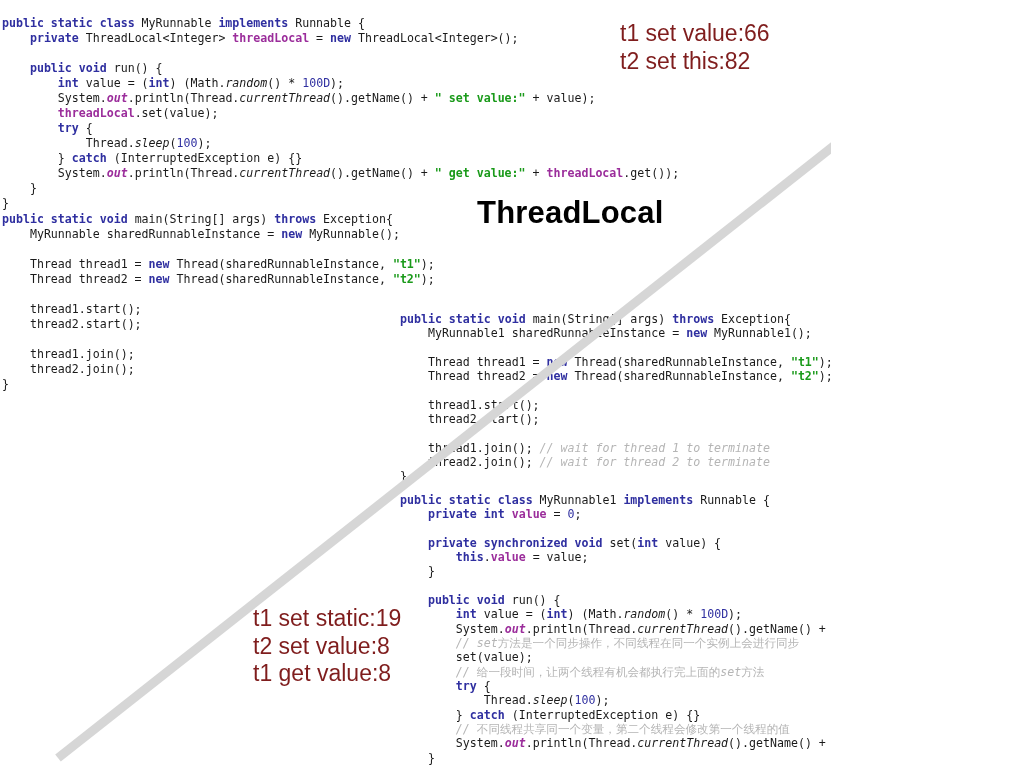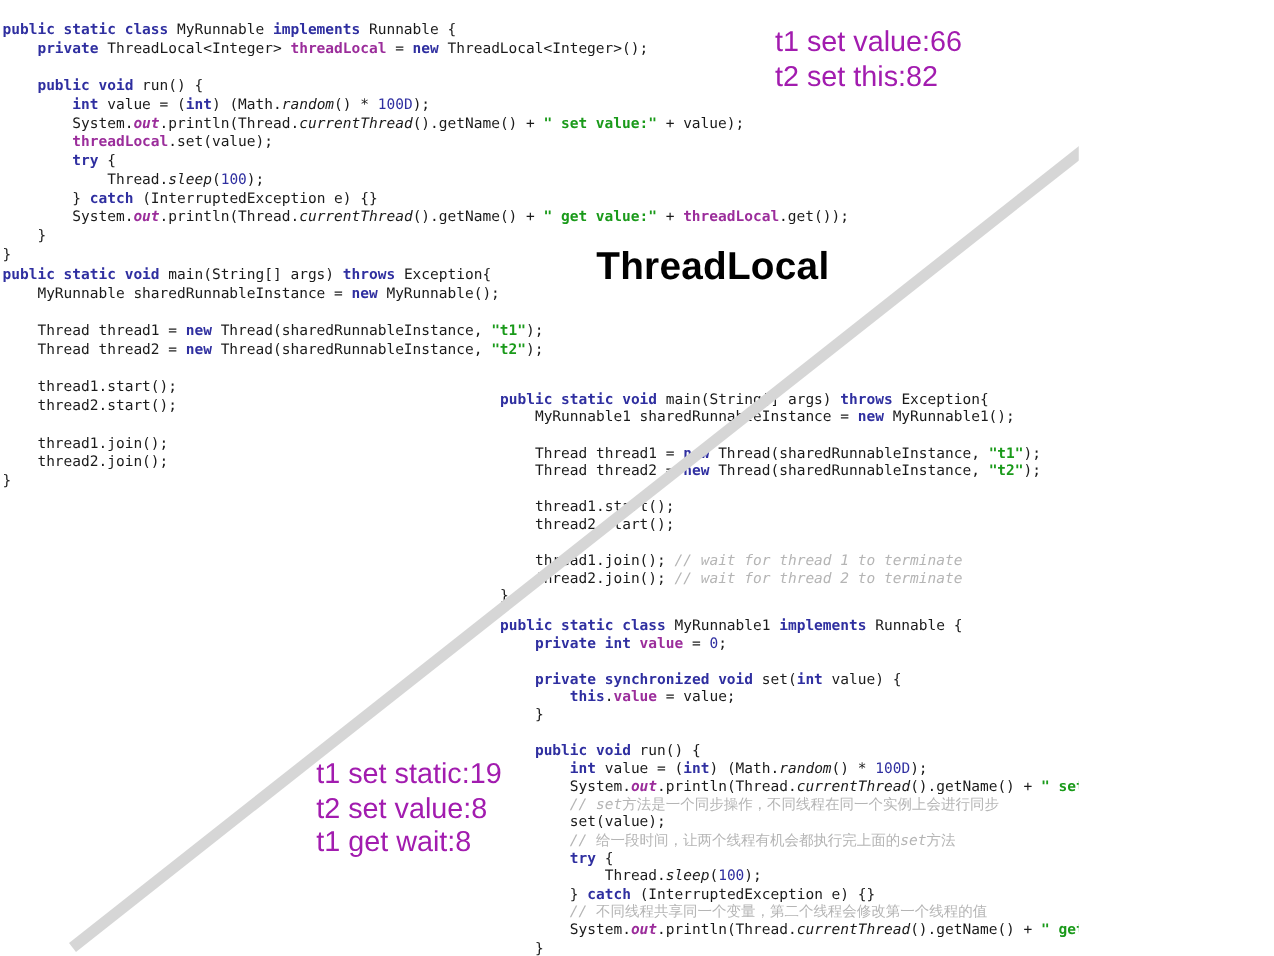--- a/index.html
+++ b/index.html
@@ -8,21 +8,20 @@
     padding: 0;
     background: #ffffff;
   }
   #slide {
     position: relative;
     width: 831px;
     height: 765px;
     background: #ffffff;
     overflow: hidden;
     font-family: "DejaVu Sans Mono", "Liberation Mono", monospace;
-    padding-left: 32px;
   }
 
   
   .diagonal-stripe {
     position: absolute;
     left: 0;
     top: 0;
     width: 1019px;
     height: 765px;
     pointer-events: none;
@@ -74,21 +73,21 @@
   .num  { color: #2f2fa0; }                      
   .it   { font-style: italic; }                  
   .cmt  { color: #b5b5b5; font-style: italic; }  
   .cmt-cn { color: #b5b5b5; font-family: "DejaVu Sans", "Liberation Sans", sans-serif; font-style: normal; }
   .plain{ color: #1a1a1a; }
 
   
   .console-output {
     position: absolute;
     font-family: "Liberation Sans", "DejaVu Sans", sans-serif;
-    color: #a21caf;
+    color: #7f1d1d;
     z-index: 4;
   }
   .console-output .out-line {
     display: block;
     white-space: pre;
   }
   #output-top {
     left: 620px;
     top: 20px;
     font-size: 23px;
@@ -135,16 +134,16 @@
   <div id="slide-title">ThreadLocal</div>
 
   <div class="console-output" id="output-top">
       <span class="out-line">t1 set value:66</span>
       <span class="out-line">t2 set this:82</span>
     </div>
 
   <div class="console-output" id="output-bottom">
       <span class="out-line">t1 set static:19</span>
       <span class="out-line">t2 set value:8</span>
-      <span class="out-line">t1 get wait:8</span>
+      <span class="out-line">t1 get value:8</span>
     </div>
 
 </div>
 
 </body></html>

